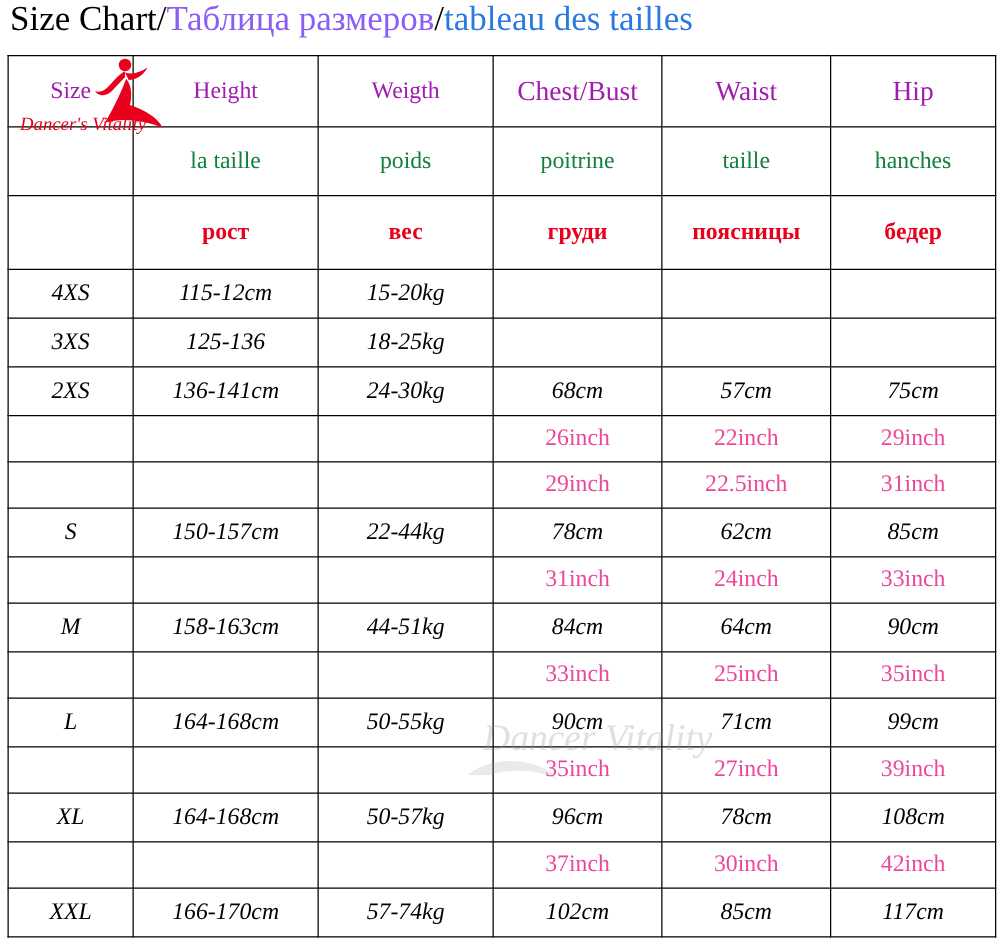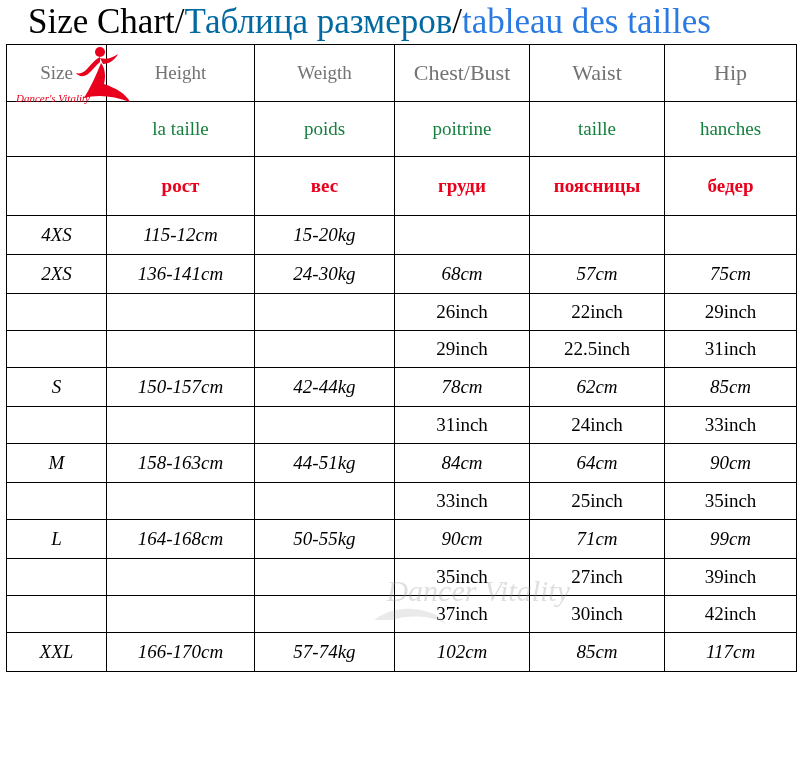--- a/index.html
+++ b/index.html
@@ -18,30 +18,28 @@
   .page {
     width: 800px;
     height: 757px;
     position: relative;
     box-sizing: border-box;
   }
   
   .title-row {
     height: 44px;
     display: flex;
-    align-items: center;
     justify-content: flex-start;
     padding-left: 8px;
-    font-size: 35px;
+    font-size: 28px;
     white-space: nowrap;
     letter-spacing: 0px;
-    margin-left: 20px;
   }
   .t-black { color: #000000; }
-  .t-red   { color: #0369a1; }
+  .t-red   { color: #8b5cf6; }
   .t-blue  { color: #2a7ae2; }
   .t-sep   { color: #000000; }
 
   
   table.size-chart {
     border-collapse: collapse;
     table-layout: fixed;
     width: 790px;
     margin-left: 6px;
     border: 1px solid #000;
@@ -57,60 +55,60 @@
   col.c-size   { width: 100px; }
   col.c-height { width: 148px; }
   col.c-weight { width: 140px; }
   col.c-chest  { width: 135px; }
   col.c-waist  { width: 135px; }
   col.c-hip    { width: 132px; }
 
   .hdr-en {
     font-size: 25px;
     font-family: "Liberation Serif", serif;
-    color: #737373;
+    color: #a21caf;
     height: 52px;
   }
   .hdr-en.small { font-size: 22px; }
   .hdr-fr {
     color: #15803d;
     font-size: 22px;
     height: 50px;
   }
   .hdr-ru {
     color: #e8001c;
     font-size: 22px;
     font-weight: bold;
     height: 54px;
     margin-top: 29px;
   }
   .hdr-ru.wrap { font-size: 19px; line-height: 1.05; }
 
   .row-cm td { height: 34px; font-style: italic; }
   .row-in td { height: 32px; }
-  .inch { color: #000000; font-size: 19px; }
+  .inch { color: #ec4899; font-size: 19px; }
   .sizecell { font-size: 19px; }
 
   
   .logo {
     position: absolute;
     left: 14px;
     top: 46px;
     width: 156px;
     height: 72px;
     pointer-events: none;
   }
   .logo .brand {
     position: absolute;
     left: 2px;
     top: 46px;
     color: #e8001c;
     font-family: "Liberation Serif", serif;
     font-style: italic;
-    font-size: 11px;
+    font-size: 15px;
     white-space: nowrap;
   }
   .logo svg { position: absolute; left: 56px; top: -2px; }
 
   
   .watermark {
     position: absolute;
     left: 250px;
     top: 568px;
     width: 320px;
@@ -176,20 +174,28 @@
 
       <tr class="row-cm">
         <td class="sizecell">4XS</td>
         <td>115-12cm</td>
         <td>15-20kg</td>
         <td></td>
         <td></td>
         <td></td>
       </tr>
 
+      <tr class="row-cm">
+        <td class="sizecell">3XS</td>
+        <td>125-136</td>
+        <td>18-25kg</td>
+        <td></td>
+        <td></td>
+        <td></td>
+      </tr>
 
       <tr class="row-cm">
         <td class="sizecell">2XS</td>
         <td>136-141cm</td>
         <td>24-30kg</td>
         <td>68cm</td>
         <td>57cm</td>
         <td>75cm</td>
       </tr>
       <tr class="row-in">
@@ -206,21 +212,21 @@
         <td class="inch"></td>
         <td class="inch"></td>
         <td class="inch">29inch</td>
         <td class="inch">22.5inch</td>
         <td class="inch">31inch</td>
       </tr>
 
       <tr class="row-cm">
         <td class="sizecell">S</td>
         <td>150-157cm</td>
-        <td>42-44kg</td>
+        <td>22-44kg</td>
         <td>78cm</td>
         <td>62cm</td>
         <td>85cm</td>
       </tr>
       <tr class="row-in">
         <td></td>
         <td class="inch"></td>
         <td class="inch"></td>
         <td class="inch">31inch</td>
         <td class="inch">24inch</td>
@@ -254,20 +260,28 @@
       </tr>
       <tr class="row-in">
         <td></td>
         <td class="inch"></td>
         <td class="inch"></td>
         <td class="inch">35inch</td>
         <td class="inch">27inch</td>
         <td class="inch">39inch</td>
       </tr>
 
+      <tr class="row-cm">
+        <td class="sizecell">XL</td>
+        <td>164-168cm</td>
+        <td>50-57kg</td>
+        <td>96cm</td>
+        <td>78cm</td>
+        <td>108cm</td>
+      </tr>
       <tr class="row-in">
         <td></td>
         <td class="inch"></td>
         <td class="inch"></td>
         <td class="inch">37inch</td>
         <td class="inch">30inch</td>
         <td class="inch">42inch</td>
       </tr>
 
       <tr class="row-cm">

